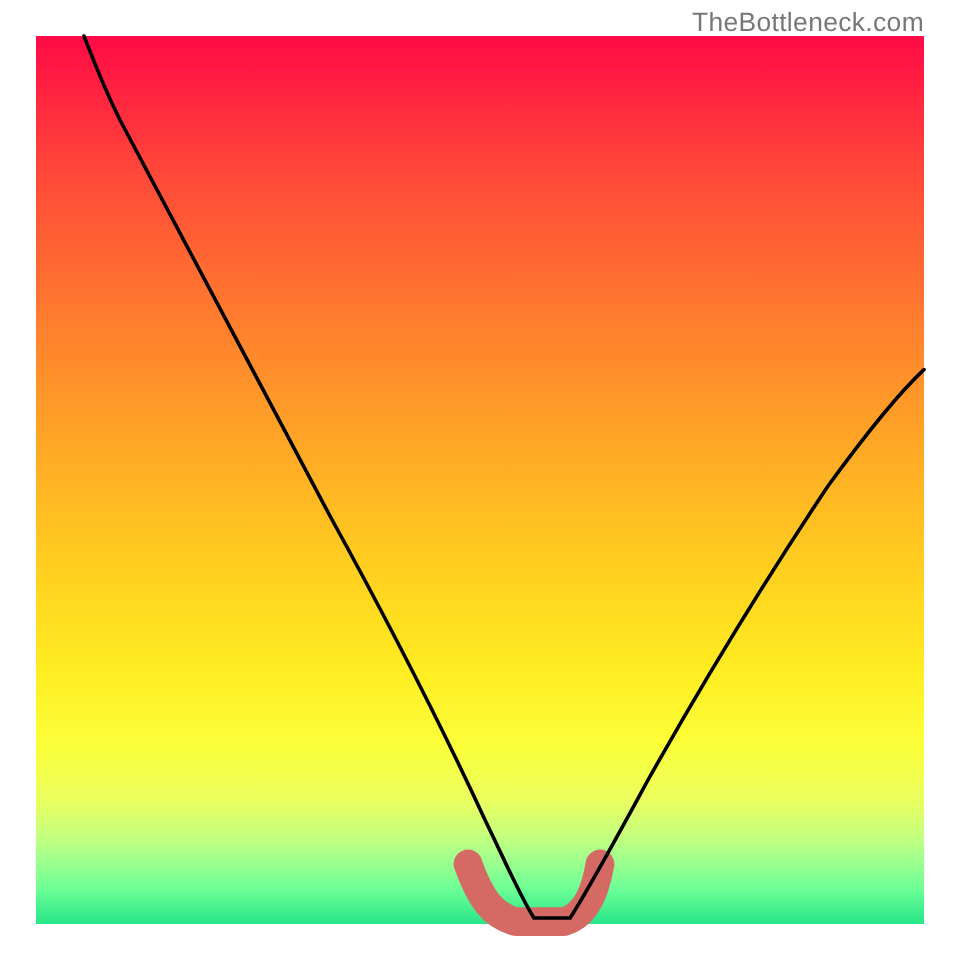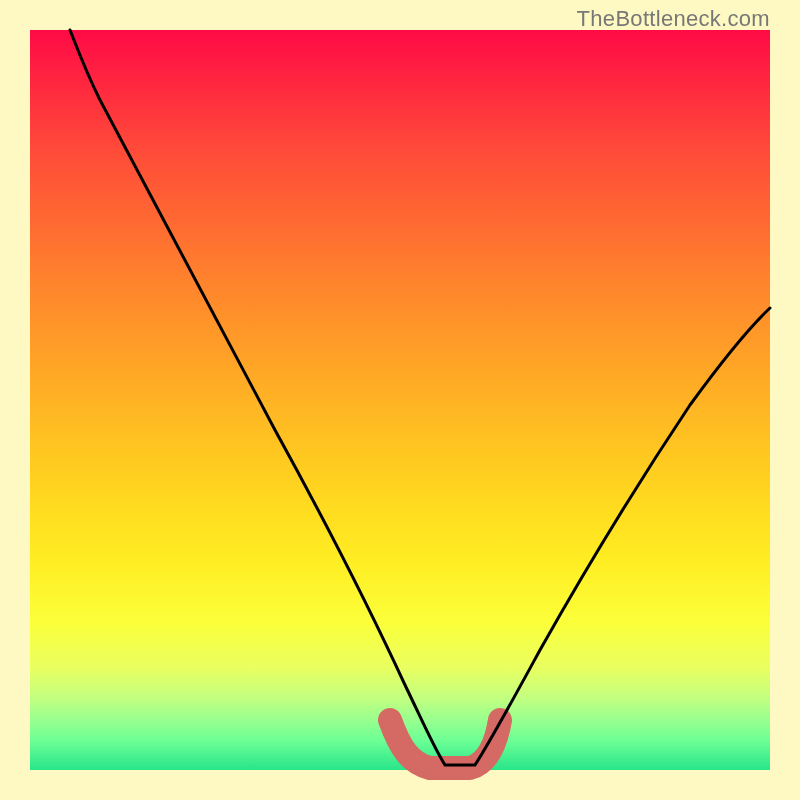--- a/index.html
+++ b/index.html
@@ -10,21 +10,21 @@
     background: #000;
     overflow: hidden;
     font-family: Arial, Helvetica, sans-serif;
   }
   .frame {
     position: absolute;
     left: 0;
     top: 0;
     width: 800px;
     height: 800px;
-    background: #fef9c3;
+    background: #ffffff;
   }
   .plot-area {
     position: absolute;
     left: 30px;
     top: 30px;
     width: 740px;
     height: 740px;
     background: linear-gradient(
       to bottom,
       #ff0a46 0%,

